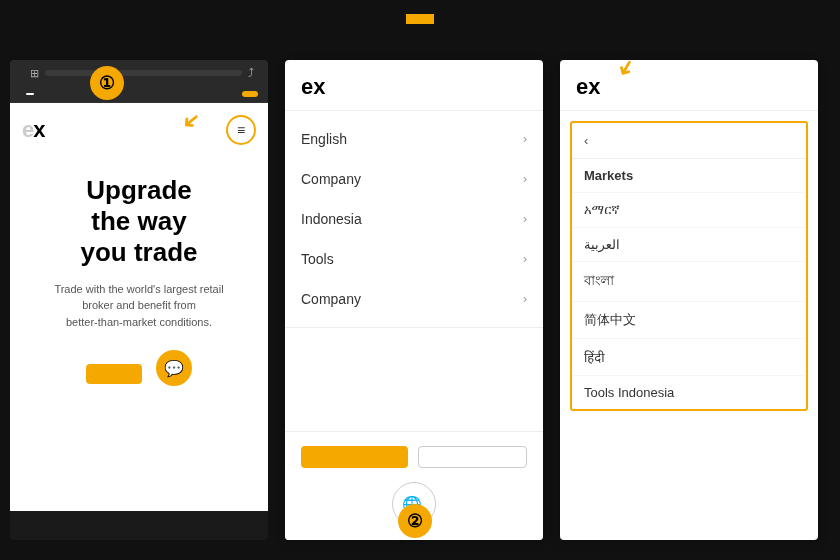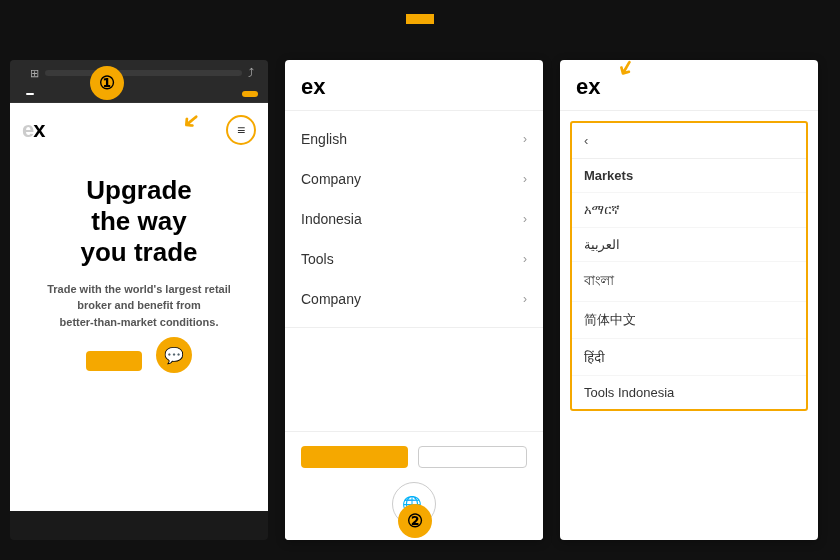--- a/index.html
+++ b/index.html
@@ -148,22 +148,21 @@
       font-size: 26px;
       font-weight: bold;
       color: #000;
       line-height: 1.2;
       margin-bottom: 12px;
     }
     .hero-subtitle {
       font-size: 11px;
       color: #555;
       line-height: 1.5;
-      margin-bottom: 7px;
-      font-weight: bold;
+      margin-bottom: 20px;
     }
     .register-btn-hero {
       background: #f5a800;
       color: #000;
       font-weight: bold;
       font-size: 14px;
       padding: 10px 28px;
       border-radius: 4px;
       border: none;
       cursor: pointer;

